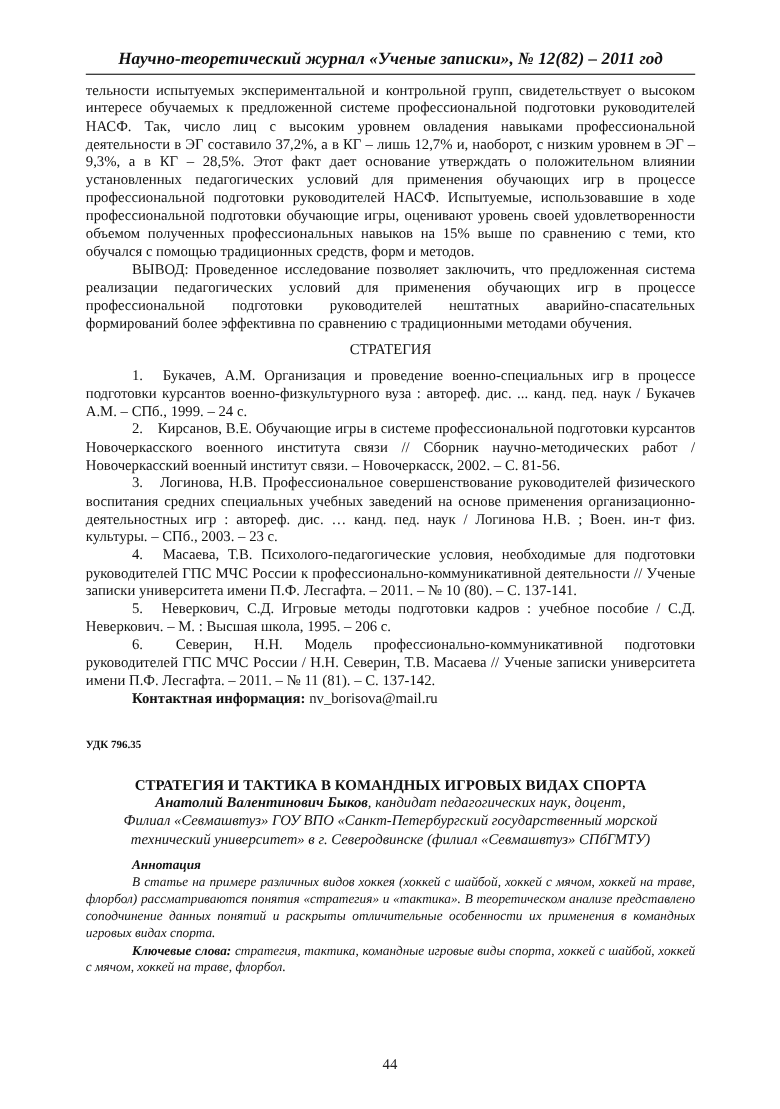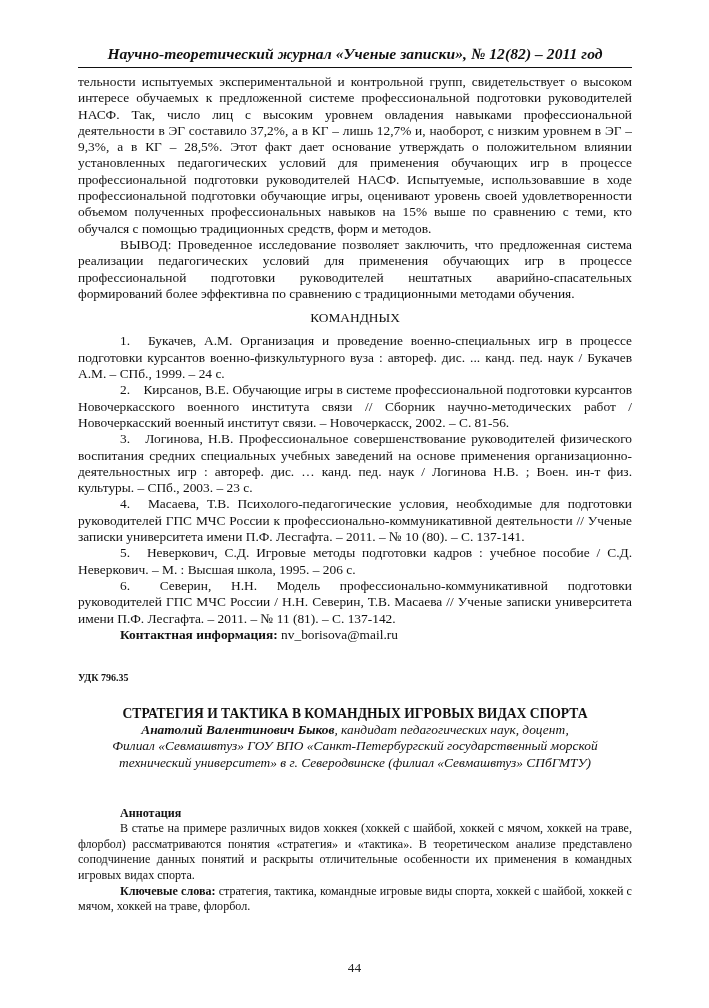--- a/index.html
+++ b/index.html
@@ -20,39 +20,39 @@
   .indent { text-indent: 42px; }
   .section-head { text-align: center; font-size: 13.4px; line-height: 16.3px; margin: 8px 0 7px; }
   .refs { font-size: 13.4px; line-height: 16.3px; text-align: justify; }
   .refs p { margin: 0; text-indent: 42px; }
   .refs .num { display: inline-block; width: 20px; text-indent: 0; }
   .contact-label { font-weight: bold; }
   .udk { font-weight: bold; font-size: 10px; margin-top: 27px; line-height: 16px; }
   .article-title { font-weight: bold; text-align: center; font-size: 13.6px; margin-top: 20px; line-height: 16px; }
   .byline { font-style: italic; text-align: center; font-size: 13.4px; line-height: 16.2px; }
   .byline .author { font-weight: bold; }
-  .abstract { font-size: 12.1px; line-height: 15.6px; text-align: justify; margin-top: 35px; }
+  .abstract { font-size: 12.1px; line-height: 15.6px; text-align: justify; margin-top: 8px; font-style: italic; }
   .abstract p { margin: 0; }
   .abstract .label { font-weight: bold; padding-left: 42px; }
   .kw-label { font-weight: bold; }
   .page-number { position: absolute; left: 0; width: 709px; top: 936px; text-align: center; font-size: 13.4px; color: #222; margin-top: 24px; }
 </style>
 </head>
 <body>
 
 <div class="page">
 
   <div class="running-head">Научно-теоретический журнал «Ученые записки», № 12(82) – 2011 год</div>
 
   <div class="body-text">
     <p>тельности испытуемых экспериментальной и контрольной групп, свидетельствует о высоком интересе обучаемых к предложенной системе профессиональной подготовки руководителей НАСФ. Так, число лиц с высоким уровнем овладения навыками профессиональной деятельности в ЭГ составило 37,2%, а в КГ – лишь 12,7% и, наоборот, с низким уровнем в ЭГ – 9,3%, а в КГ – 28,5%. Этот факт дает основание утверждать о положительном влиянии установленных педагогических условий для применения обучающих игр в процессе профессиональной подготовки руководителей НАСФ. Испытуемые, использовавшие в ходе профессиональной подготовки обучающие игры, оценивают уровень своей удовлетворенности объемом полученных профессиональных навыков на 15% выше по сравнению с теми, кто обучался с помощью традиционных средств, форм и методов.</p>
     <p class="indent">ВЫВОД: Проведенное исследование позволяет заключить, что предложенная система реализации педагогических условий для применения обучающих игр в процессе профессиональной подготовки руководителей нештатных аварийно-спасательных формирований более эффективна по сравнению с традиционными методами обучения.</p>
   </div>
 
-  <div class="section-head">КОМАНДНЫХ</div>
+  <div class="section-head">СТРАТЕГИЯ</div>
 
   <div class="refs">
     <p><span class="num">1.</span> <span>Букачев, А.М. Организация и проведение военно-специальных игр в процессе подготовки курсантов военно-физкультурного вуза : автореф. дис. ... канд. пед. наук / Букачев А.М. – СПб., 1999. – 24 с.</span></p>
     <p><span class="num">2.</span> <span>Кирсанов, В.Е. Обучающие игры в системе профессиональной подготовки курсантов Новочеркасского военного института связи // Сборник научно-методических работ / Новочеркасский военный институт связи. – Новочеркасск, 2002. – С. 81-56.</span></p>
     <p><span class="num">3.</span> <span>Логинова, Н.В. Профессиональное совершенствование руководителей физического воспитания средних специальных учебных заведений на основе применения организационно-деятельностных игр : автореф. дис. … канд. пед. наук / Логинова Н.В. ; Воен. ин-т физ. культуры. – СПб., 2003. – 23 с.</span></p>
     <p><span class="num">4.</span> <span>Масаева, Т.В. Психолого-педагогические условия, необходимые для подготовки руководителей ГПС МЧС России к профессионально-коммуникативной деятельности // Ученые записки университета имени П.Ф. Лесгафта. – 2011. – № 10 (80). – С. 137-141.</span></p>
     <p><span class="num">5.</span> <span>Неверкович, С.Д. Игровые методы подготовки кадров : учебное пособие / С.Д. Неверкович. – М. : Высшая школа, 1995. – 206 с.</span></p>
     <p><span class="num">6.</span> <span>Северин, Н.Н. Модель профессионально-коммуникативной подготовки руководителей ГПС МЧС России / Н.Н. Северин, Т.В. Масаева // Ученые записки университета имени П.Ф. Лесгафта. – 2011. – № 11 (81). – С. 137-142.</span></p>
     <p><span class="contact-label">Контактная информация:</span> <span>nv_borisova@mail.ru</span></p>
   </div>

